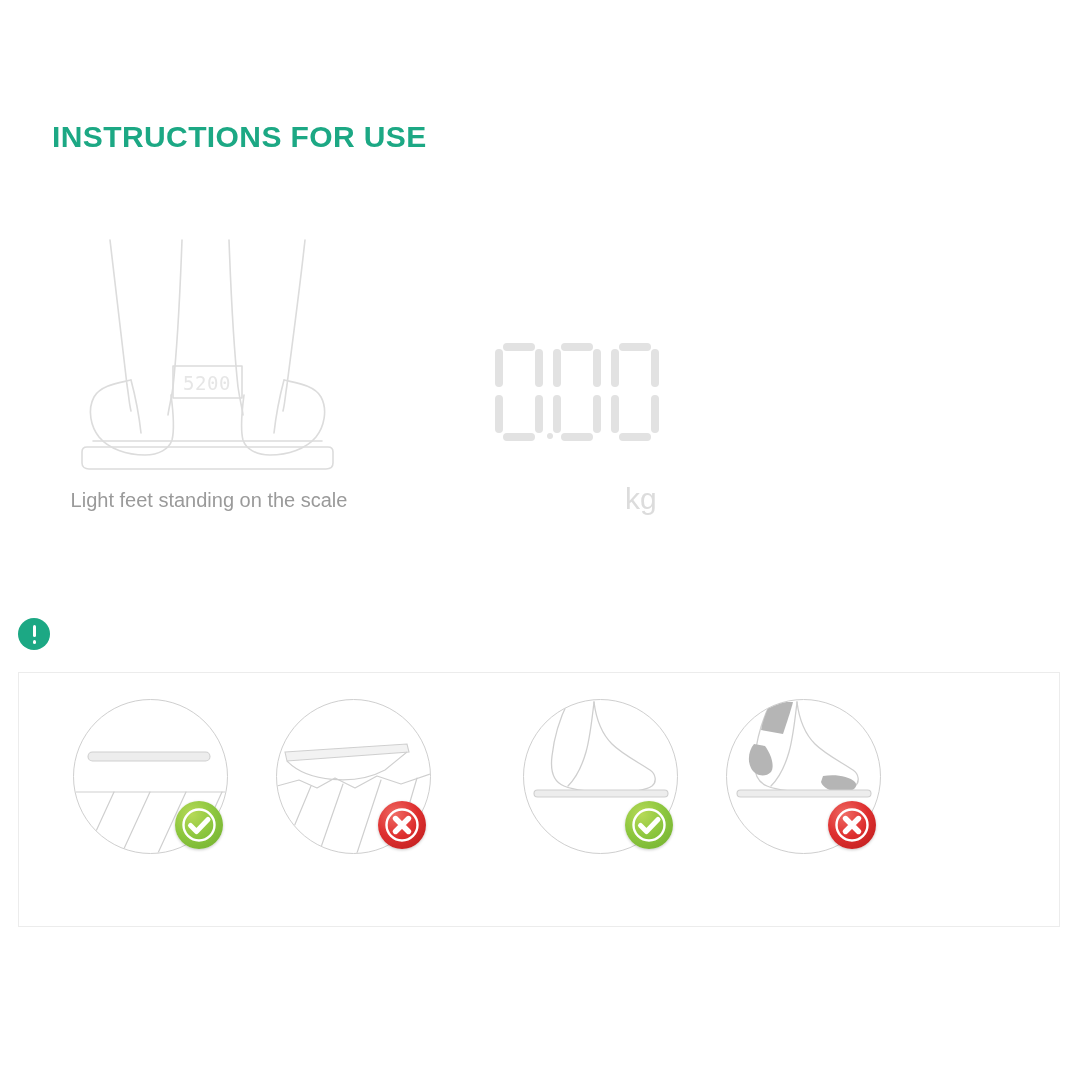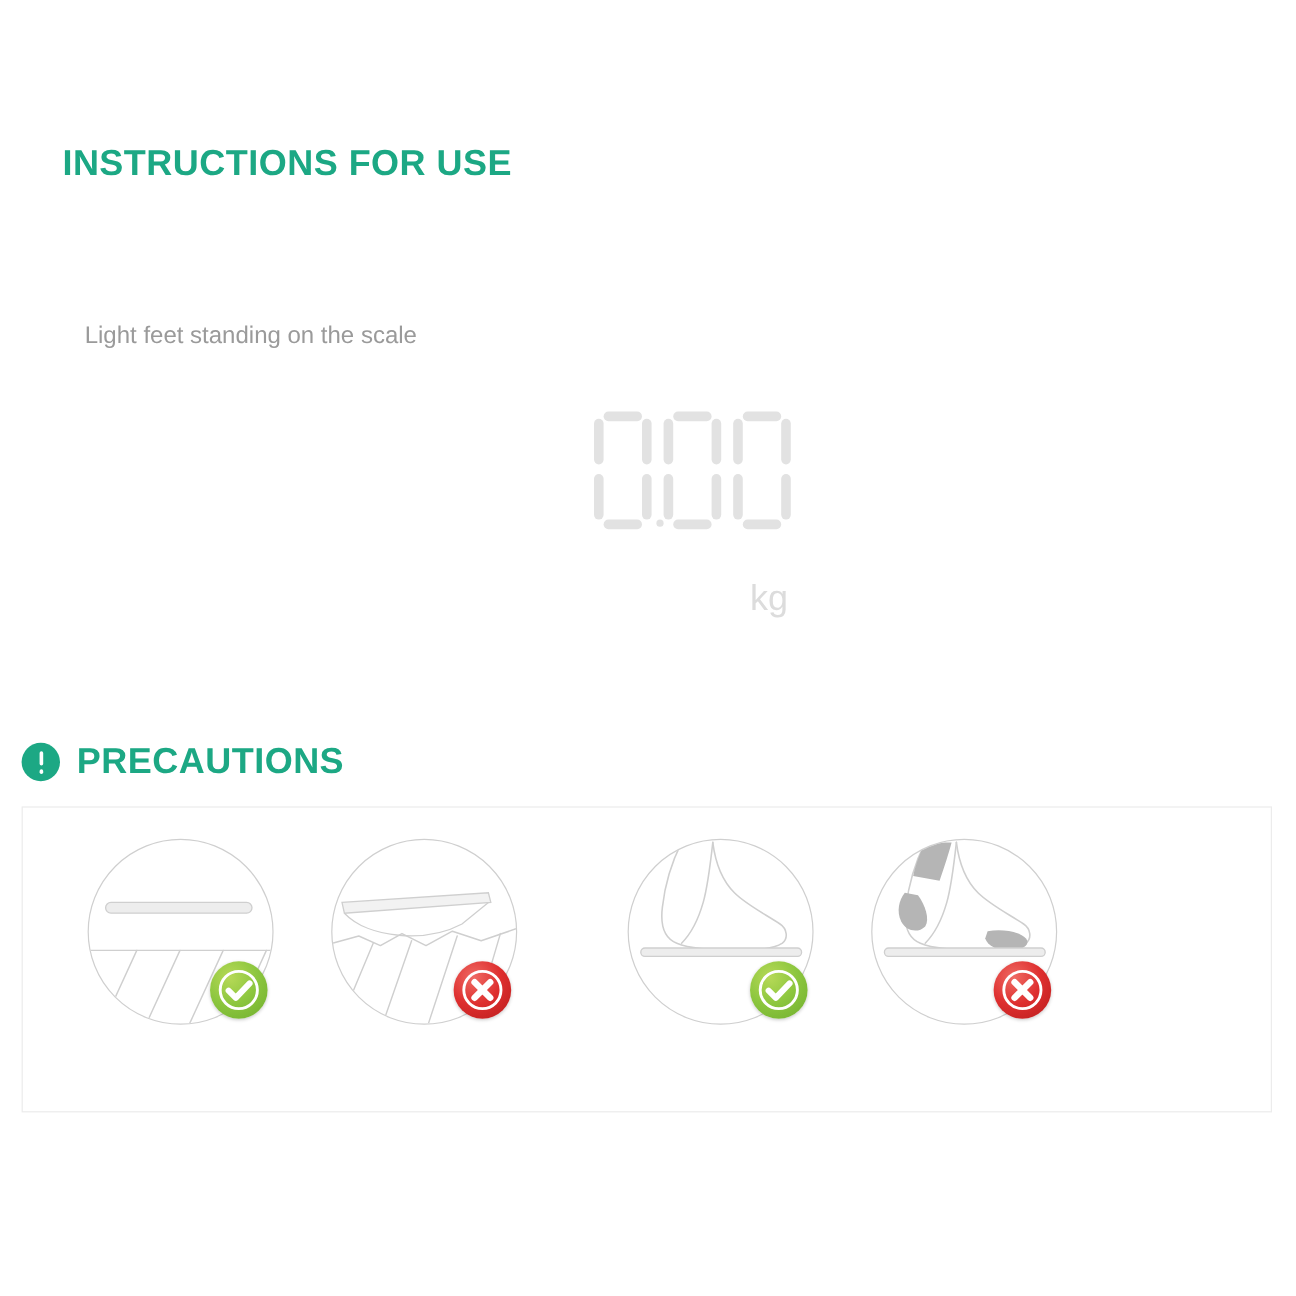--- a/index.html
+++ b/index.html
@@ -42,21 +42,21 @@
     text-align: center;
   }
   .step-figure {
     position: relative;
     height: 250px;
     display: flex;
     align-items: flex-end;
     justify-content: center;
   }
   .step-caption {
-    margin-top: 34px;
+    margin-top: 4px;
     font-size: 20px;
     color: #9a9a9a;
     white-space: nowrap;
     font-family: "Liberation Sans", sans-serif;
   }
   #step-feet { left: 44px; width: 330px; }
   #step-read { left: 420px; width: 340px; }
 
   
   .lcd-wrap {
@@ -221,20 +221,57 @@
   }
 </style>
 </head>
 <body>
 
 <div class="instructions-title">INSTRUCTIONS FOR USE</div>
 
 <div class="steps-row">
 
   <div class="step" id="step-feet">
+    <div class="step-figure">
+      <svg width="260" height="250" viewBox="0 0 260 250">
+        <g fill="none" stroke="#dcdcdc" stroke-width="1.6" stroke-linecap="round" stroke-linejoin="round">
+
+          <path d="M31 5 C 37 60, 43 110, 48 150 C 50 162, 50 168, 52 176"></path>
+
+          <path d="M103 5 C 101 60, 98 115, 94 152 C 92 166, 90 172, 89 180"></path>
+
+          <path d="M150 5 C 152 60, 155 115, 159 152 C 161 166, 163 172, 164 180"></path>
+
+          <path d="M226 5 C 220 60, 213 110, 208 150 C 206 162, 206 168, 204 176"></path>
+
+          <path d="M52 145 C 40 148, 22 150, 15 162 C 8 175, 12 192, 20 202
+                   C 30 214, 48 220, 66 220 C 80 220, 90 214, 93 205
+                   C 96 193, 94 175, 92 160"></path>
+
+          <path d="M52 145 C 56 160, 60 180, 62 198"></path>
+
+          <path d="M205 145 C 217 148, 235 150, 242 162 C 249 175, 245 192, 237 202
+                   C 227 214, 209 220, 191 220 C 177 220, 167 214, 164 205
+                   C 161 193, 163 175, 165 160"></path>
+          <path d="M205 145 C 201 160, 197 180, 195 198"></path>
+
+          <path d="M14 206 L 243 206"></path>
+
+          <path d="M8 212 L 249 212 C 252 212, 254 214, 254 217 L 254 228
+                   C 254 232, 251 234, 247 234 L 10 234
+                   C 6 234, 3 232, 3 228 L 3 217 C 3 214, 5 212, 8 212 Z"></path>
+
+          <path d="M94 131 L 163 131 L 163 163 L 94 163 Z"></path>
+        </g>
+
+        <g fill="#e6e6e6">
+          <text x="128" y="155" text-anchor="middle" font-family="DejaVu Sans Mono, monospace" font-size="19" letter-spacing="0.5">5200</text>
+        </g>
+      </svg>
+    </div>
     <div class="step-caption">Light feet standing on the scale</div>
   </div>
 
   <div class="step" id="step-read">
     <div class="step-figure">
       <div class="lcd-wrap">
         <div class="lcd-digits">
 
           <div class="seg-digit">
             <span class="seg seg-a"></span>
@@ -270,21 +307,20 @@
         <span class="lcd-dot"></span>
         <span class="lcd-unit">kg</span>
       </div>
     </div>
   </div>
 
 </div>
 
 <div class="precautions-head">
   <span class="warn-badge"></span>
-  <span class="precautions-title">PRECAUTIONS</span>
 </div>
 
 <div class="precautions-panel">
   <div class="prec-items">
 
     <div class="prec-item" id="prec-0">
       <div class="prec-circle">
         <svg width="153" height="153" viewBox="0 0 153 153">
           <g fill="none" stroke="#cfcfcf" stroke-width="1.2" stroke-linecap="round">
 

